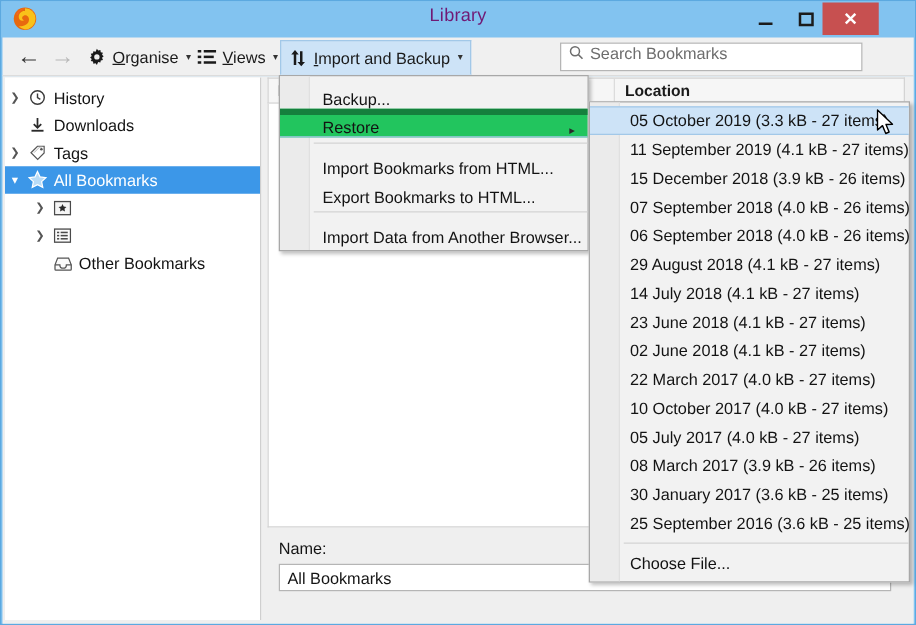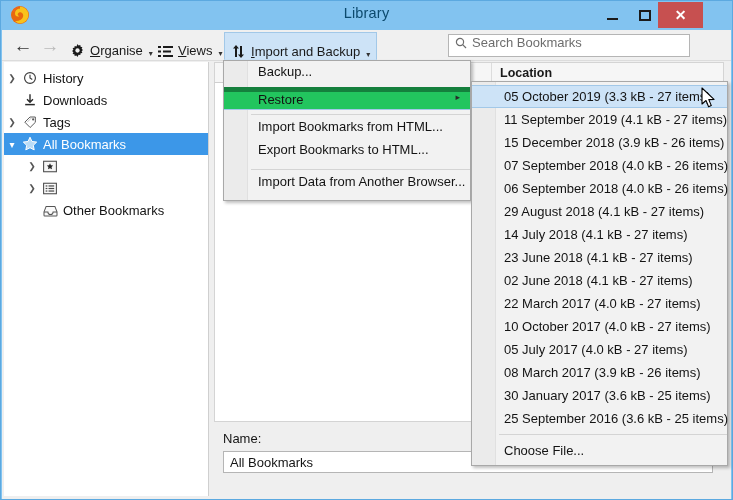--- a/index.html
+++ b/index.html
@@ -24,21 +24,21 @@
     width: 731px; height: 29px;
     background: #82c3f0;
   }
   #ff-logo {
     position: absolute; left: 9px; top: 4px;
     width: 20px; height: 20px;
   }
   #title-text {
     position: absolute; left: 0; top: 4px;
     width: 731px; text-align: center;
-    font-size: 14.5px; color: #0c4a6e;
+    font-size: 14.5px; color: #701a75;
     letter-spacing: .2px;
   }
   .win-btn {
     position: absolute; top: 2px;
     width: 30px; height: 24px;
     display: flex; align-items: center; justify-content: center;
   }
   #btn-min { left: 596px; }
   #btn-max { left: 629px; }
   #btn-close {
@@ -61,21 +61,21 @@
     position: absolute; top: 4px;
     width: 26px; height: 23px;
     display: flex; align-items: center; justify-content: center;
     font-size: 19px; line-height: 1;
   }
   #nav-back  { left: 8px;  color: #333; }
   #nav-fwd   { left: 35px; color: #b9b9b9; }
 
   .tb-btn {
     position: absolute; top: 3px; height: 25px;
-    display: flex; align-items: flex-end;
+    display: flex; align-items: center;
     padding: 0 6px;
     font-size: 13px; color: #1a1a1a;
     white-space: nowrap;
   }
   #tb-organise { left: 62px; }
   #tb-views    { left: 150px; }
   #tb-import   {
     left: 222px;
     background: #cde3f7;
     border: 1px solid #a2c8e8;
@@ -198,21 +198,21 @@
   #menu-main::before {
     content: "";
     position: absolute; left: 0px; top: 0px;
     width: 23px; height: 100%;
     background: #ebebeb;
     border-right: 1px solid #e0e0e0;
   }
   .mi {
     position: relative;
     height: 23px;
-    display: flex; align-items: flex-start;
+    display: flex; align-items: flex-end;
     padding-left: 34px; padding-right: 10px;
     font-size: 13px; color: #131313;
     white-space: nowrap;
     z-index: 2;
   }
   .mi.hl {
     background: #22c55e;
     border-top: 5px solid #15803d;
     border-bottom: 1px solid #a2c8e8;
   }

